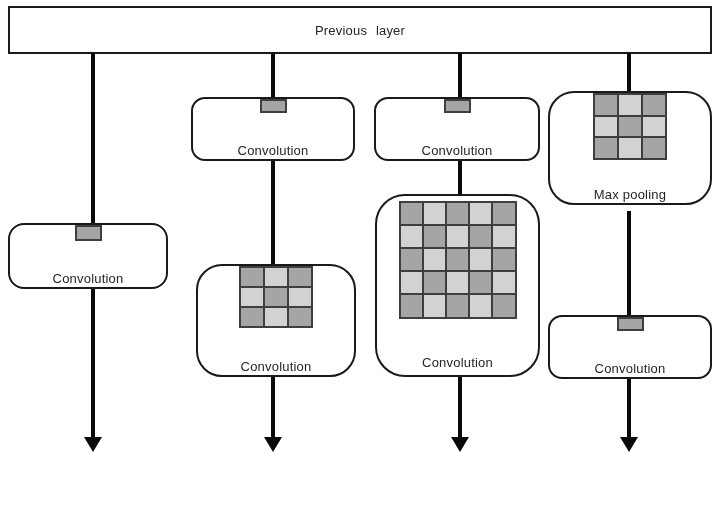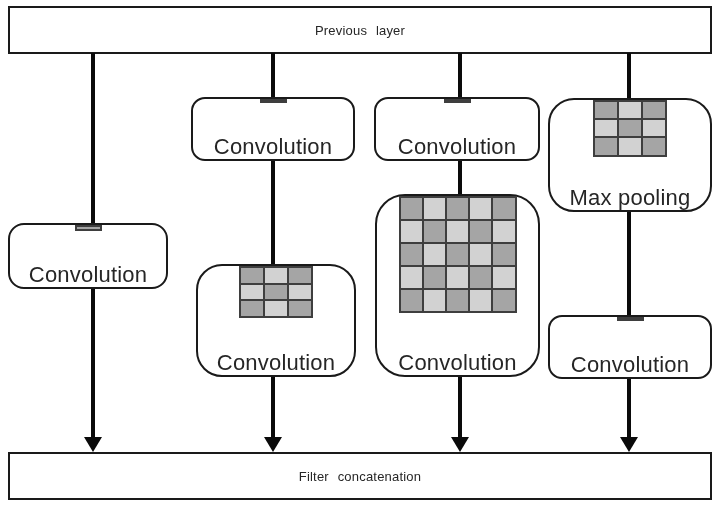--- a/index.html
+++ b/index.html
@@ -46,27 +46,27 @@
     position:absolute;top:437px;width:0;height:0;
     border-left:9px solid transparent;border-right:9px solid transparent;
     border-top:15px solid var(--connector);
   }
   .a1{left:84px;} .a2{left:264px;} .a3{left:451px;} .a4{left:620px;}
   
   .node{
     position:absolute;background:#fff;border:2px solid var(--box-border);
     display:flex;flex-direction:column;align-items:center;justify-content:center;
   }
-  .node-label{font-size:22px;color:var(--text);letter-spacing:.2px;line-height:1.15;margin-top:28px;}
+  .node-label{font-size:13px;color:var(--text);letter-spacing:.2px;line-height:1.15;margin-top:28px;}
   .b1 {left:8px;  top:223px;width:160px;height:66px; border-radius:16px;gap:3px;}
   .b2a{left:191px;top:97px; width:164px;height:64px; border-radius:14px;gap:3px;}
   .b2b{left:196px;top:264px;width:160px;height:113px;border-radius:26px;gap:4px;}
   .b3a{left:374px;top:97px; width:166px;height:64px; border-radius:14px;gap:3px;}
   .b3b{left:375px;top:194px;width:165px;height:183px;border-radius:30px;gap:9px;}
-  .b4a{left:548px;top:98px; width:164px;height:114px;border-radius:26px;gap:0;}
+  .b4a{left:548px;top:91px; width:164px;height:114px;border-radius:26px;gap:0;}
   .b4b{left:548px;top:315px;width:164px;height:64px; border-radius:14px;gap:3px;}
   
   .kgrid{
     display:grid;background:var(--grid-line);gap:2px;padding:2px;
   }
   .k1{width:27px;height:27px;}
   .k3{width:74px;height:74px;}
   .k5{width:118px;height:118px;}
   .cell{width:100%;height:100%;}
   .cell.dark{background:var(--dark-cell);}
@@ -177,17 +177,14 @@
       </div>
     <span class="node-label">Max pooling</span>
   </div>
   <div class="node b4b">
     <div class="kgrid k1" style="grid-template-columns: repeat(1, 1fr);">
         <div class="cell dark"></div>
       </div>
     <span class="node-label">Convolution</span>
   </div>
 
-  <div class="bar bar-bottom">
-    <span class="bar-label">Filter concatenation</span>
-  </div>
 
 </div>
 
 </body></html>

